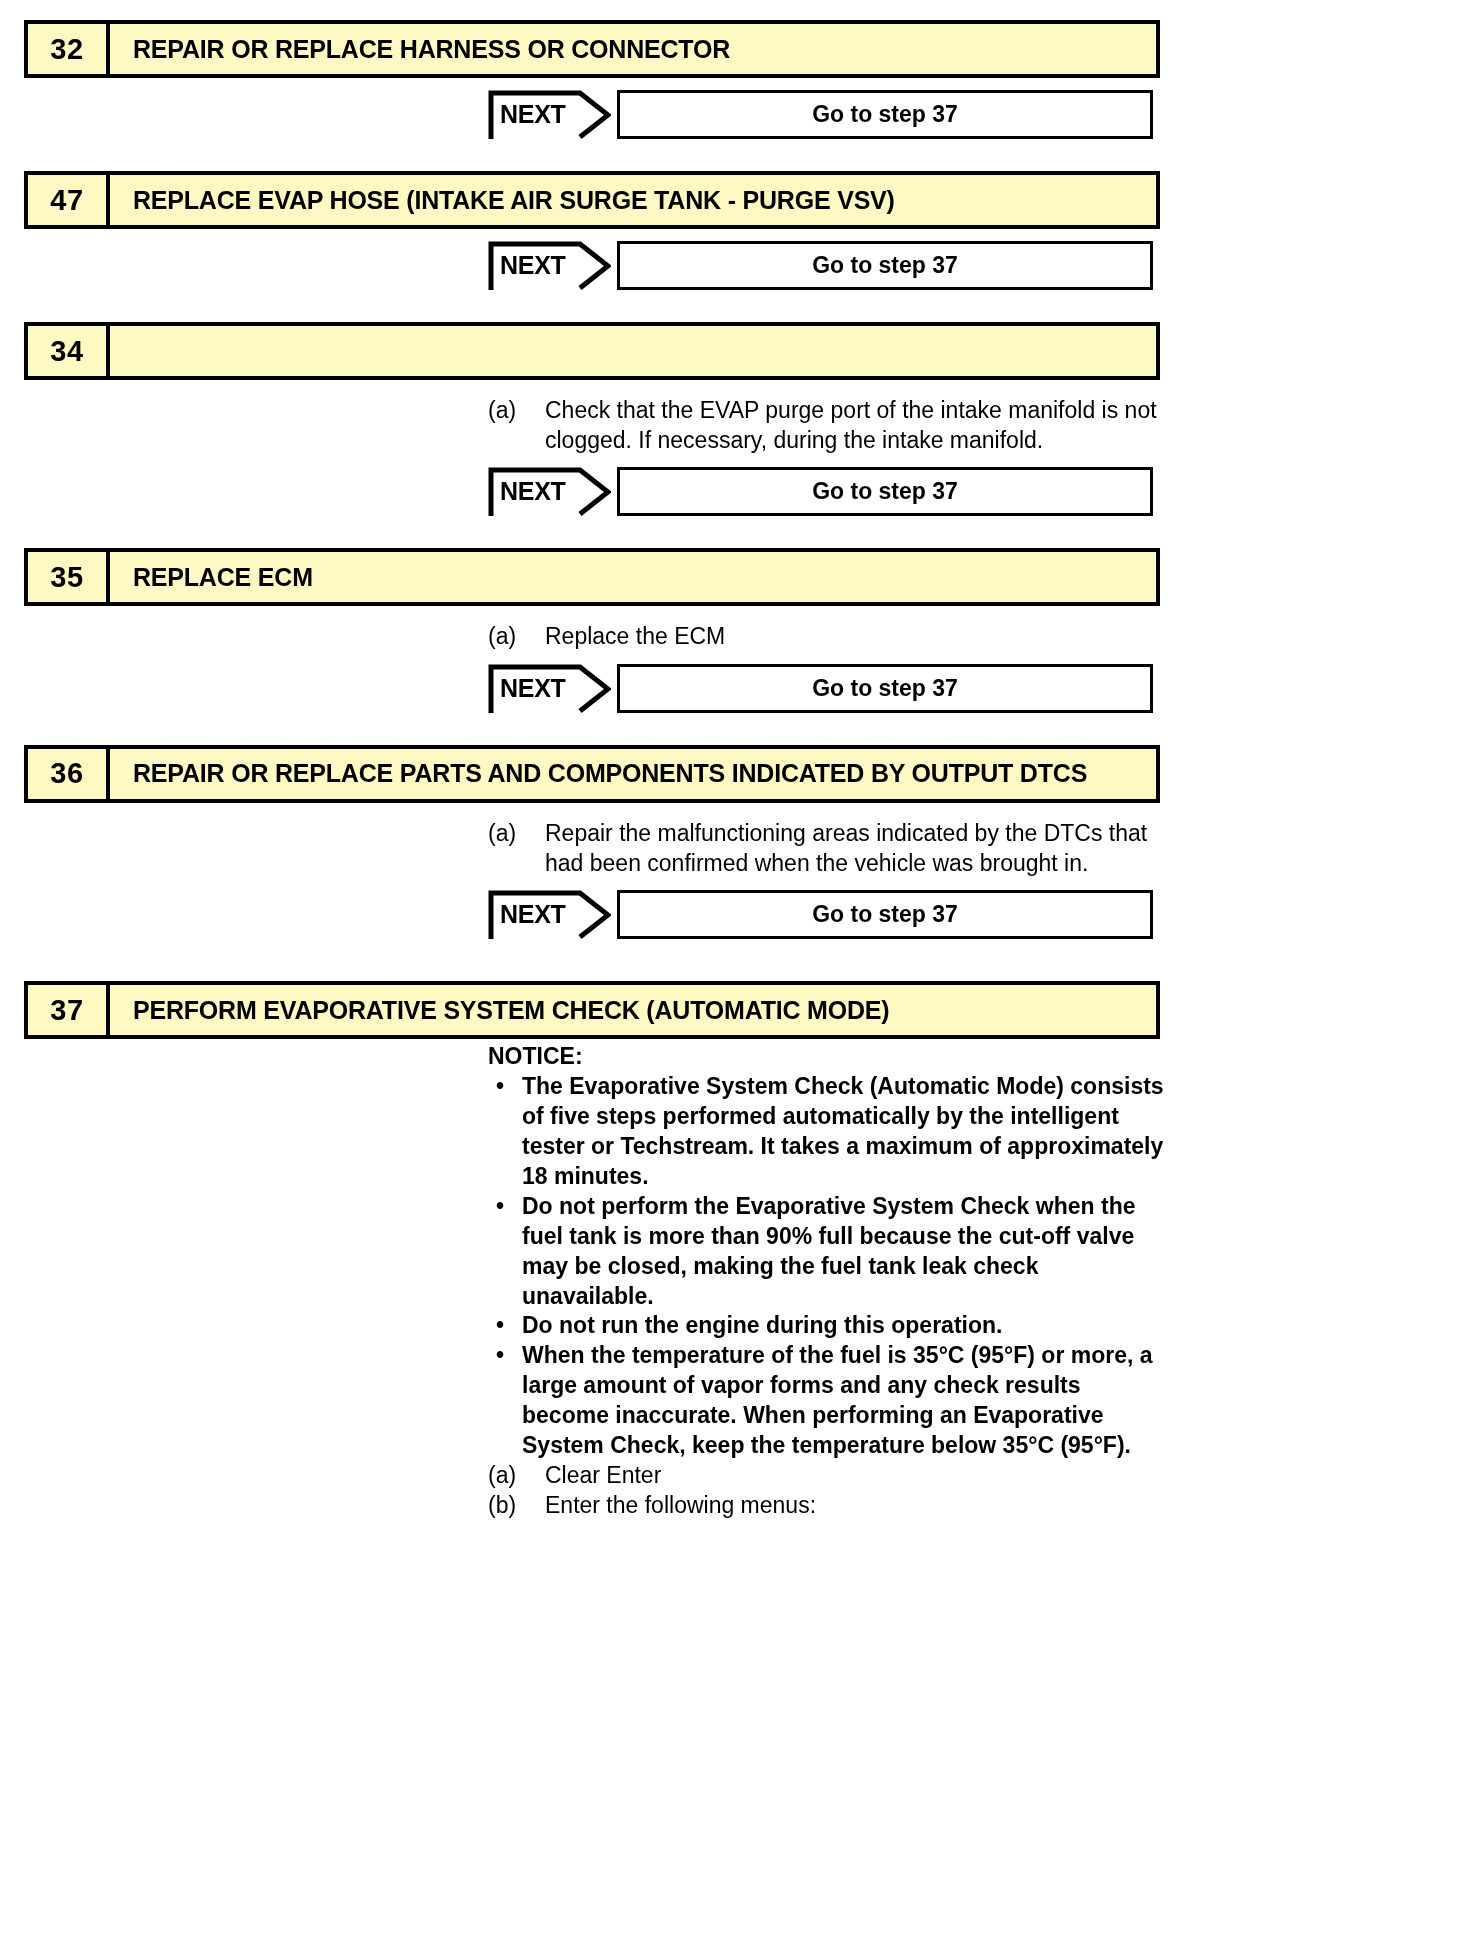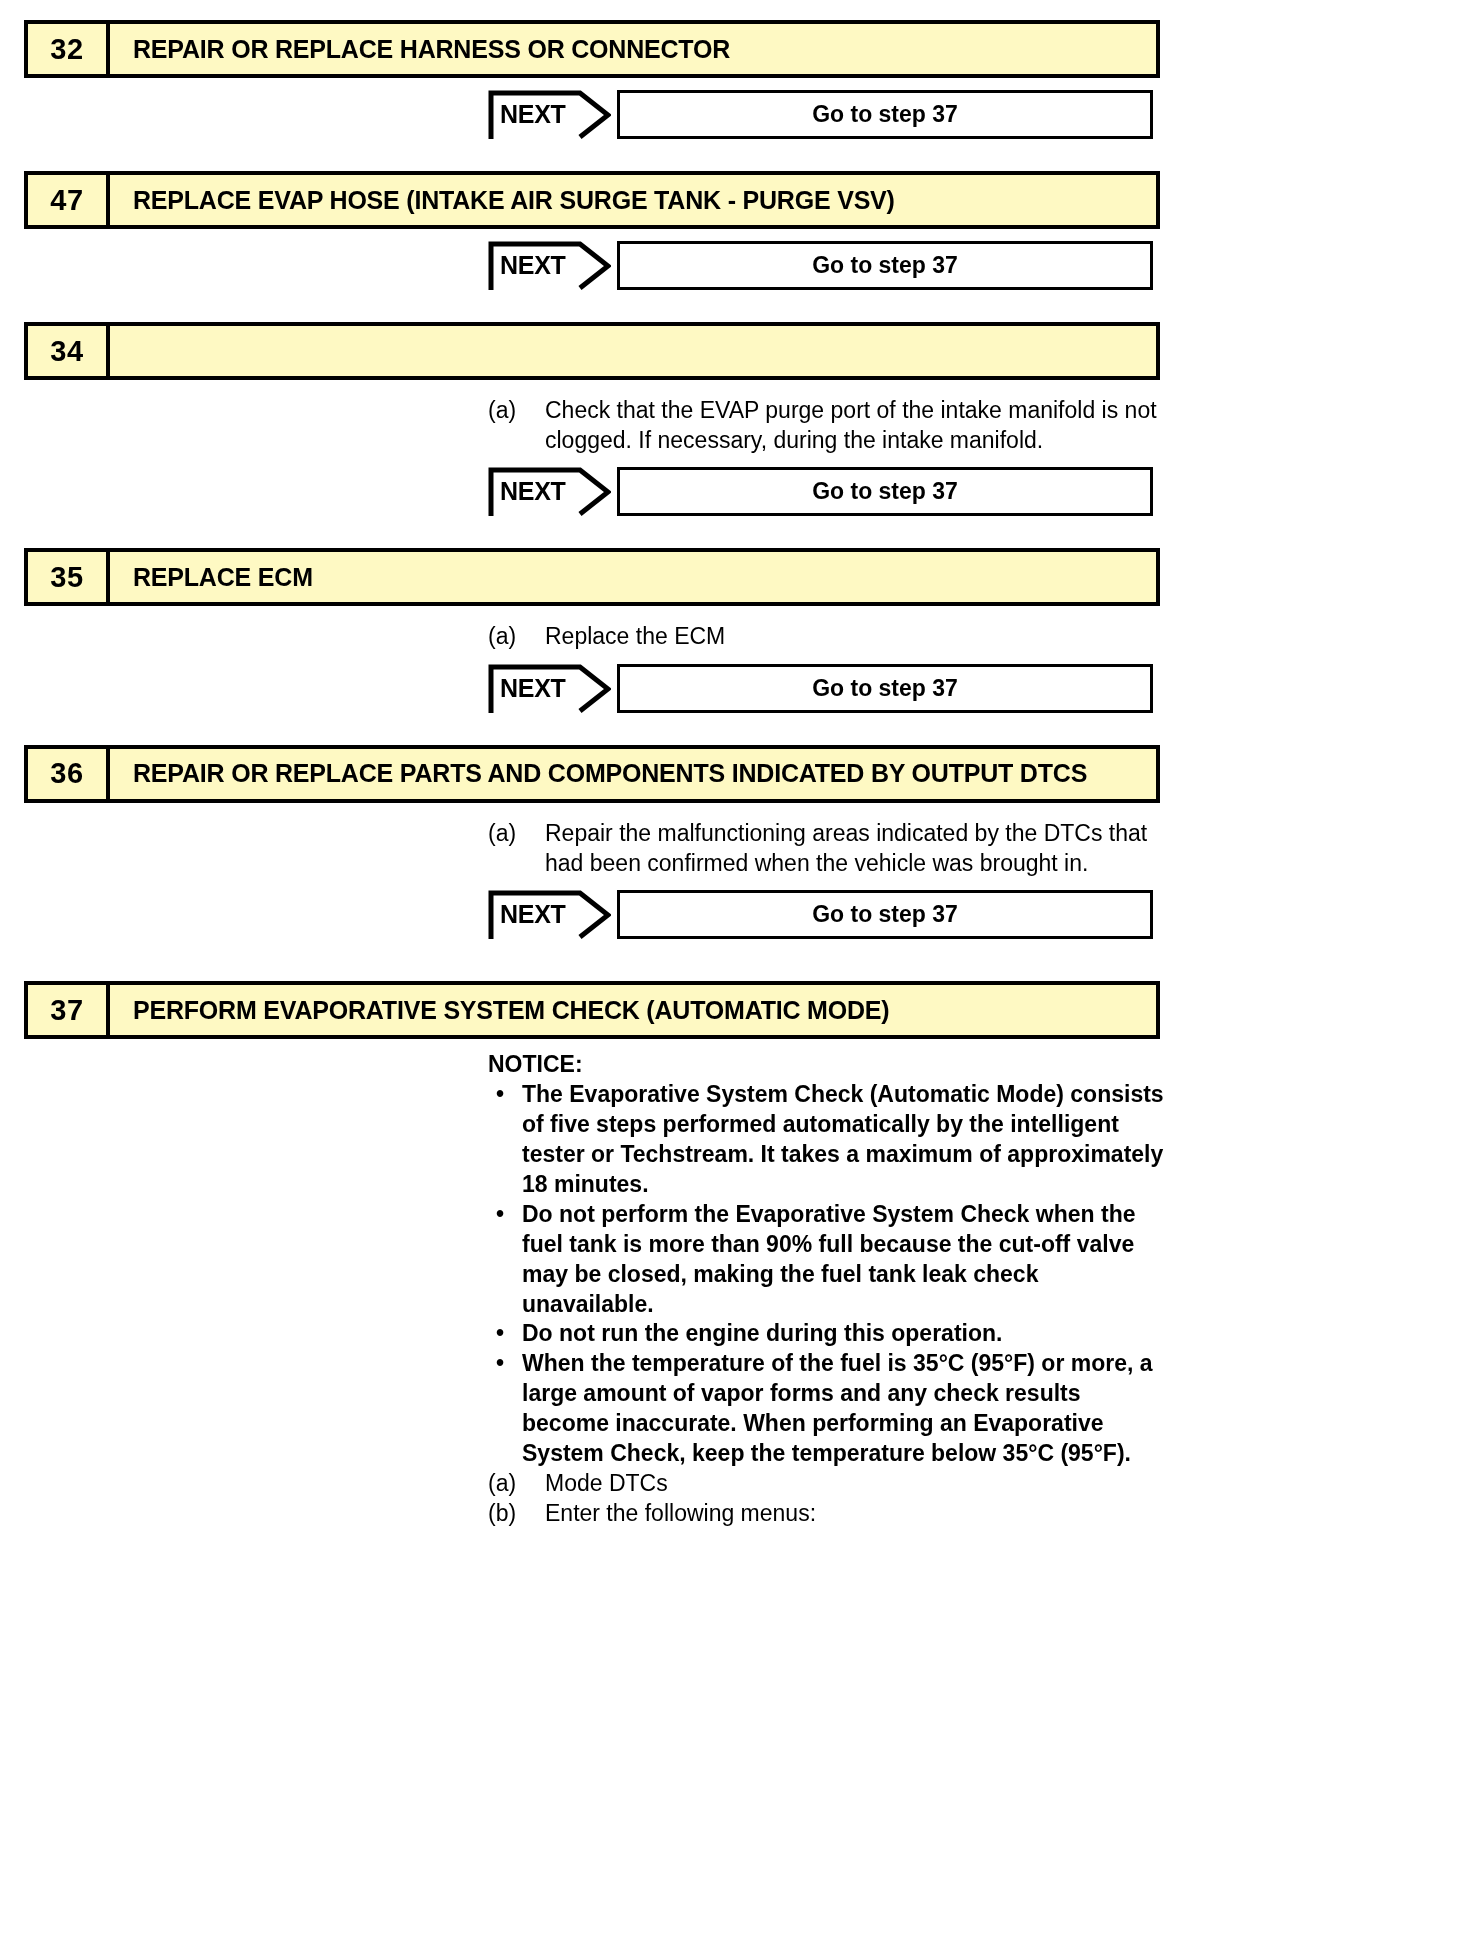--- a/index.html
+++ b/index.html
@@ -127,21 +127,21 @@
     margin-left: 6px;
   }
 
   
   .gap-sm { height: 32px; }
   .gap-md { height: 42px; }
 
   
   .notice-block {
     padding-left: 464px;
-    padding-top: 12px;
+    padding-top: 4px;
     width: 1180px;
   }
   .notice-head {
     font-size: 23px;
     font-weight: bold;
     margin-bottom: 2px;
   }
   .notice-list {
     margin: 0;
     padding: 0;
@@ -313,21 +313,21 @@
           <span class="btext">Do not run the engine during this operation.</span>
         </li>
         <li>
           <span class="bullet">•</span>
           <span class="btext">When the temperature of the fuel is 35°C (95°F) or more, a large amount of vapor forms and any check results become inaccurate. When performing an Evaporative System Check, keep the temperature below 35°C (95°F).</span>
         </li>
       </ul>
 
       <div class="sub-instr">
         <span class="ilabel">(a)</span>
-        <span class="itext">Mode DTCs</span>
+        <span class="itext">Clear Enter</span>
       </div>
       <div class="sub-instr">
         <span class="ilabel">(b)</span>
         <span class="itext">Enter the following menus:</span>
       </div>
     </div>
   </div>
 
 </div>
 

